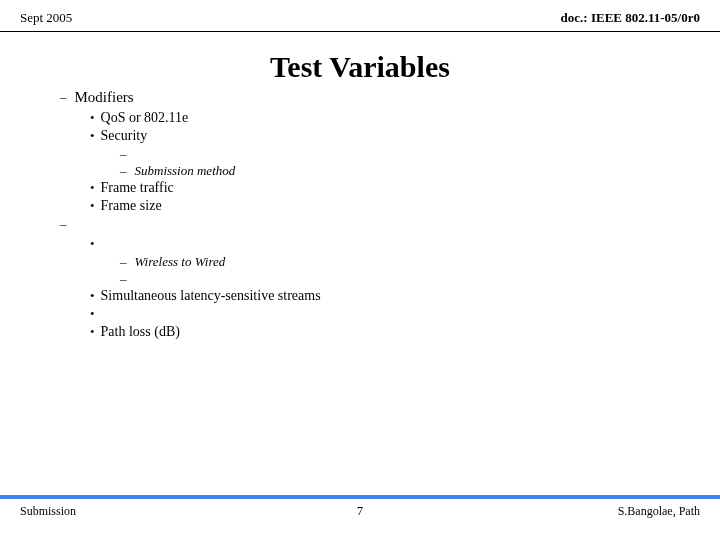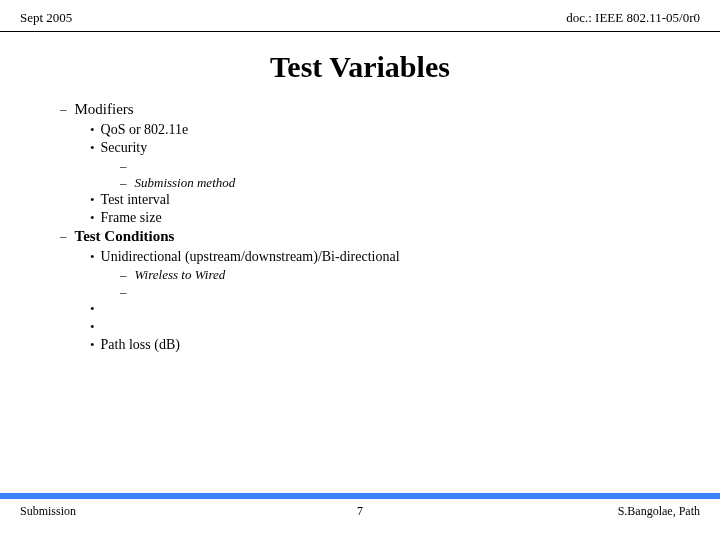--- a/index.html
+++ b/index.html
@@ -32,26 +32,26 @@
       border-bottom: 1px solid #000;
     }
 
     .header-left {
       font-size: 13px;
       font-weight: normal;
     }
 
     .header-right {
       font-size: 13px;
-      font-weight: normal;
+      font-weight: bold;
     }
 
     .title-section {
       text-align: center;
-      margin: 18px 0 12px 0;
+      margin: 18px 0 0 0;
     }
 
     .main-title {
       font-size: 30px;
       font-weight: bold;
       font-family: 'Times New Roman', Times, serif;
     }
 
     .content {
       padding: 5px 40px 0 40px;
@@ -93,21 +93,21 @@
     }
 
     .footer {
       position: absolute;
       bottom: 8px;
       left: 0;
       right: 0;
       display: flex;
       justify-content: space-between;
       padding: 0 20px;
-      border-top: 6px solid #3b82f6;
+      border-top: 4px solid #3b82f6;
       padding-top: 5px;
       font-size: 12px;
     }
 
     .footer-center {
       position: absolute;
       bottom: 8px;
       left: 50%;
       transform: translateX(-50%);
       font-size: 12px;
@@ -153,49 +153,48 @@
       <span class="dash">–</span>
     </div>
 
     <div class="level3 dash-item">
       <span class="dash">–</span>
       <span>Submission method</span>
     </div>
 
     <div class="level2 bullet-item">
       <span class="bullet">•</span>
-      <span>Test interval</span>
+      <span>Frame traffic</span>
     </div>
 
     <div class="level2 bullet-item">
       <span class="bullet">•</span>
       <span>Frame size</span>
     </div>
 
     <div class="level1 dash-item" style="margin-top:2px;">
       <span class="dash">–</span>
-      <span style="font-weight:bold;">Test Conditions</span>
-    </div>
-
-    <div class="level2 bullet-item">
-      <span class="bullet">•</span>
-      <span>Unidirectional (upstream/downstream)/Bi-directional</span>
+    </div>
+
+    <div class="level2 bullet-item">
+      <span class="bullet">•</span>
     </div>
 
     <div class="level3 dash-item">
       <span class="dash">–</span>
       <span>Wireless to Wired</span>
     </div>
 
     <div class="level3 dash-item">
       <span class="dash">–</span>
     </div>
 
     <div class="level2 bullet-item">
       <span class="bullet">•</span>
+      <span>Simultaneous latency-sensitive streams</span>
     </div>
 
     <div class="level2 bullet-item">
       <span class="bullet">•</span>
     </div>
 
     <div class="level2 bullet-item">
       <span class="bullet">•</span>
       <span>Path loss (dB)</span>
     </div>

